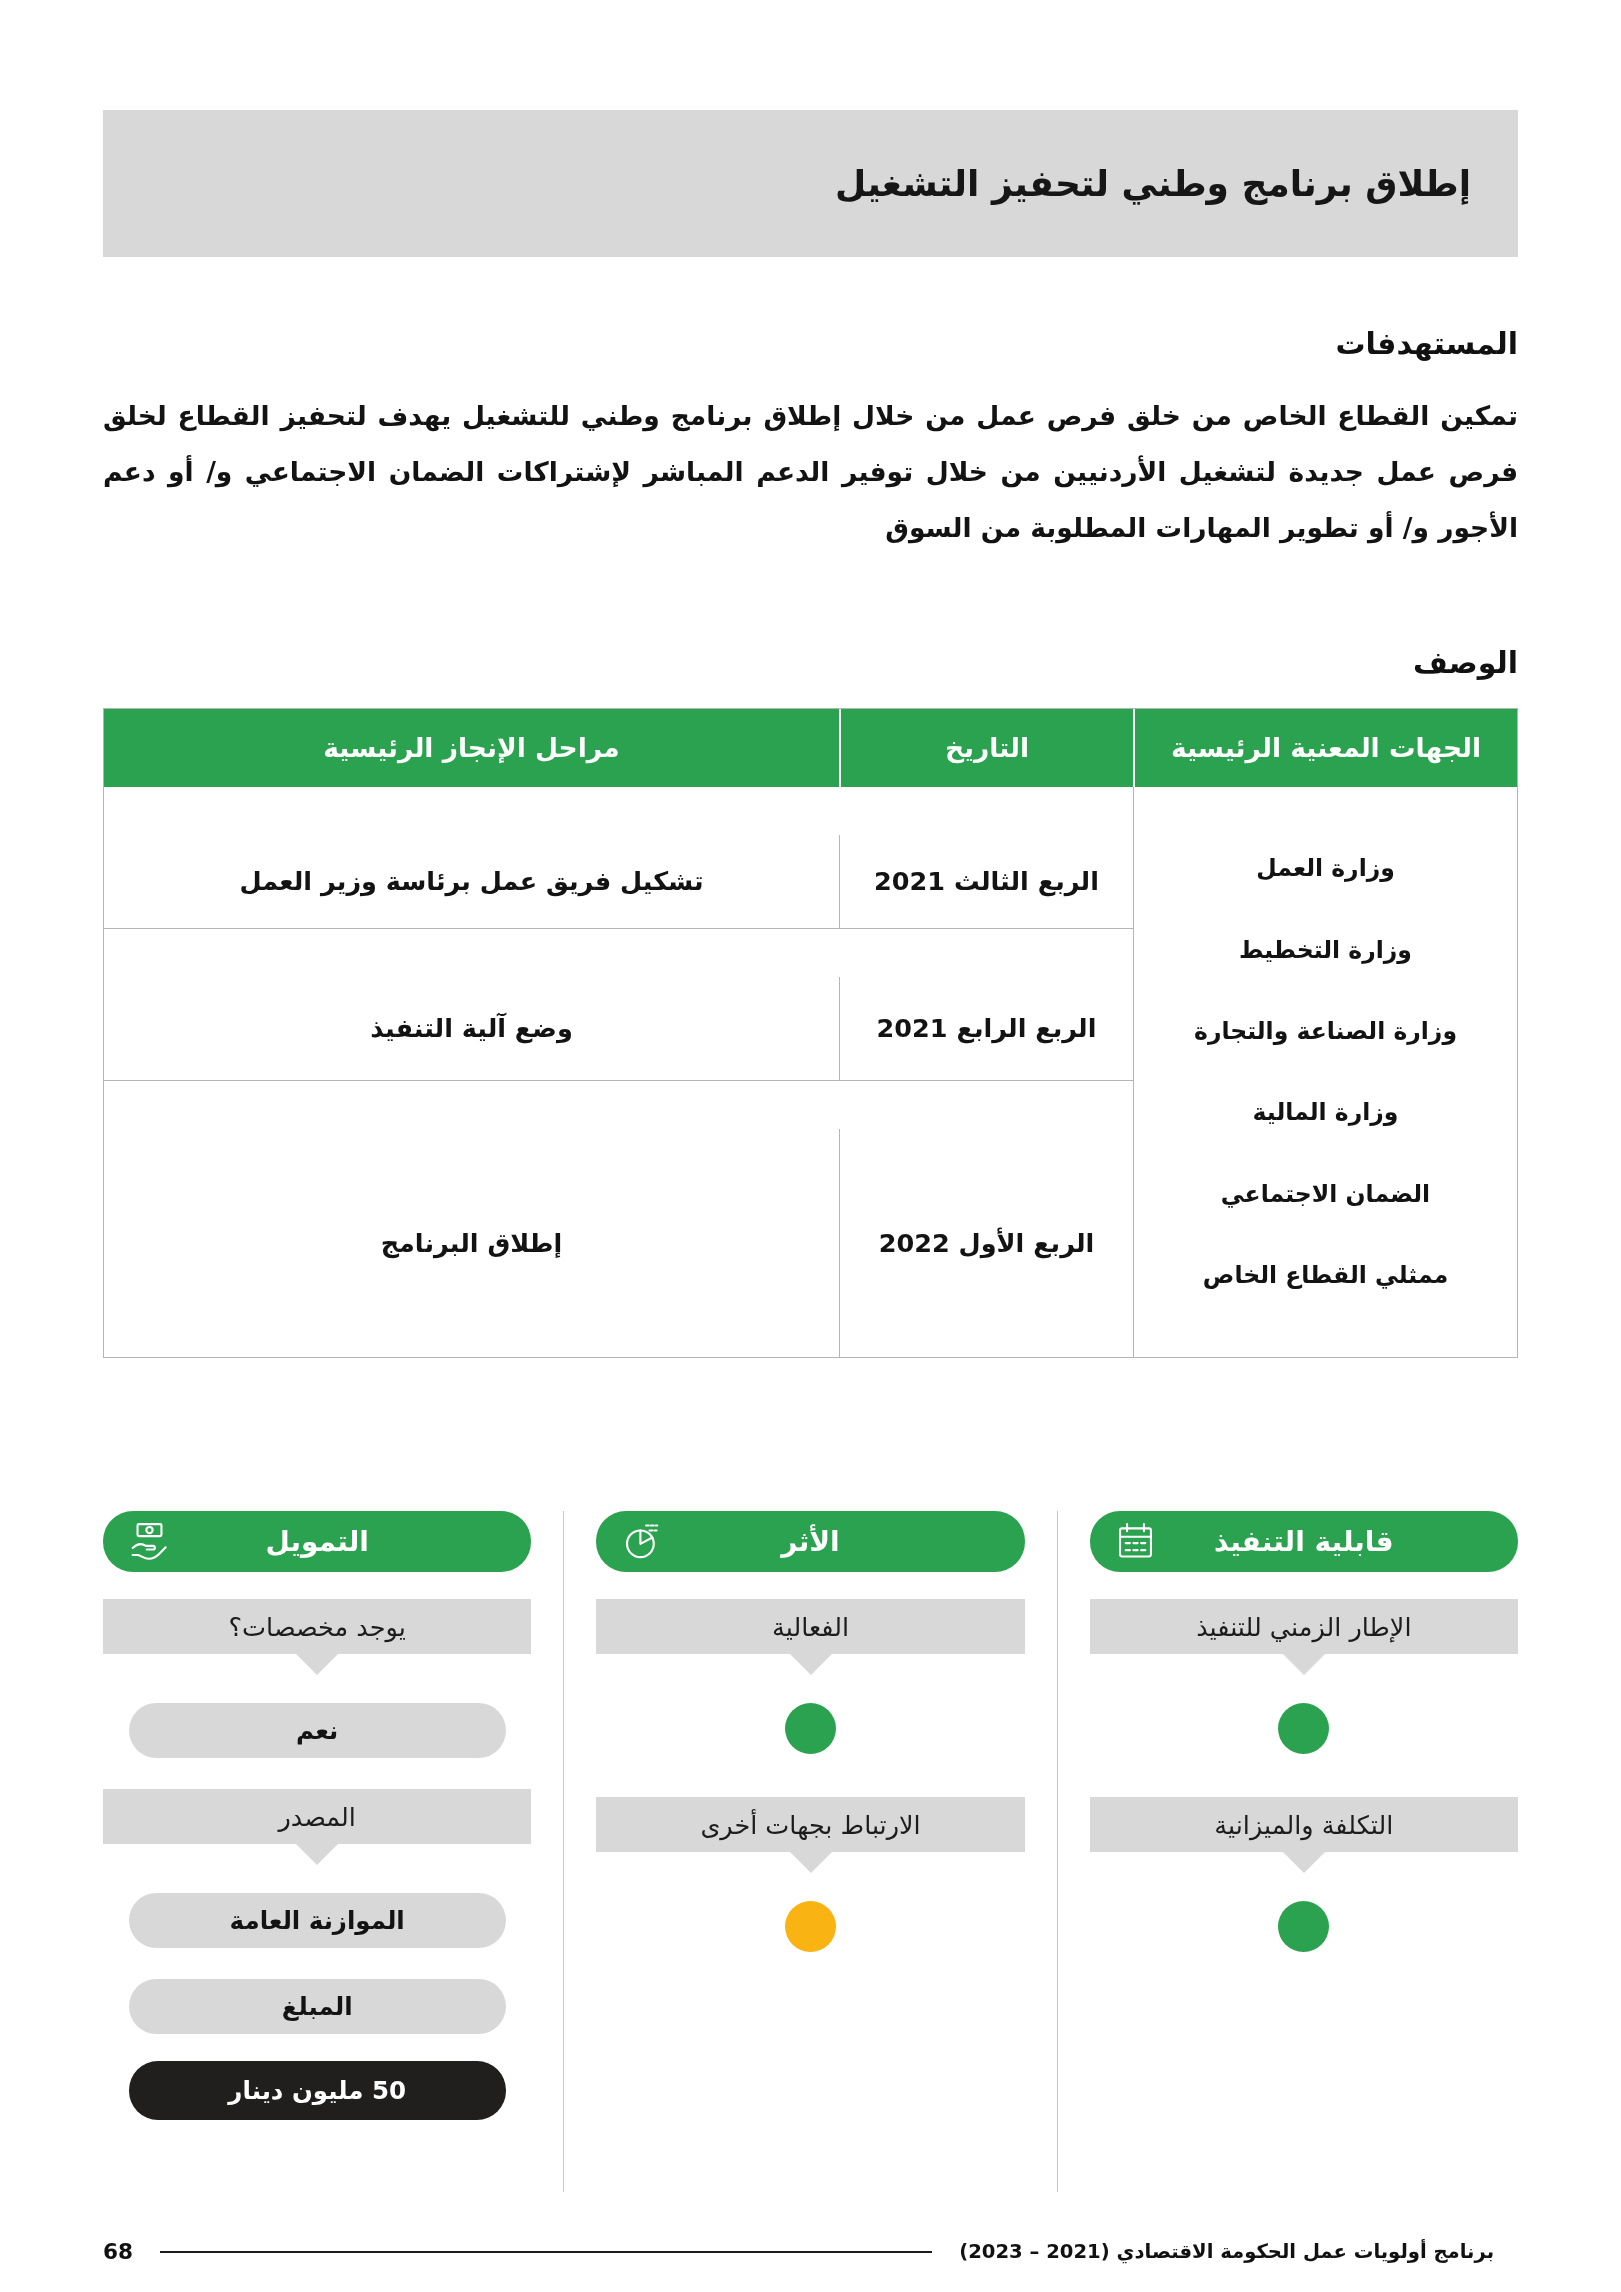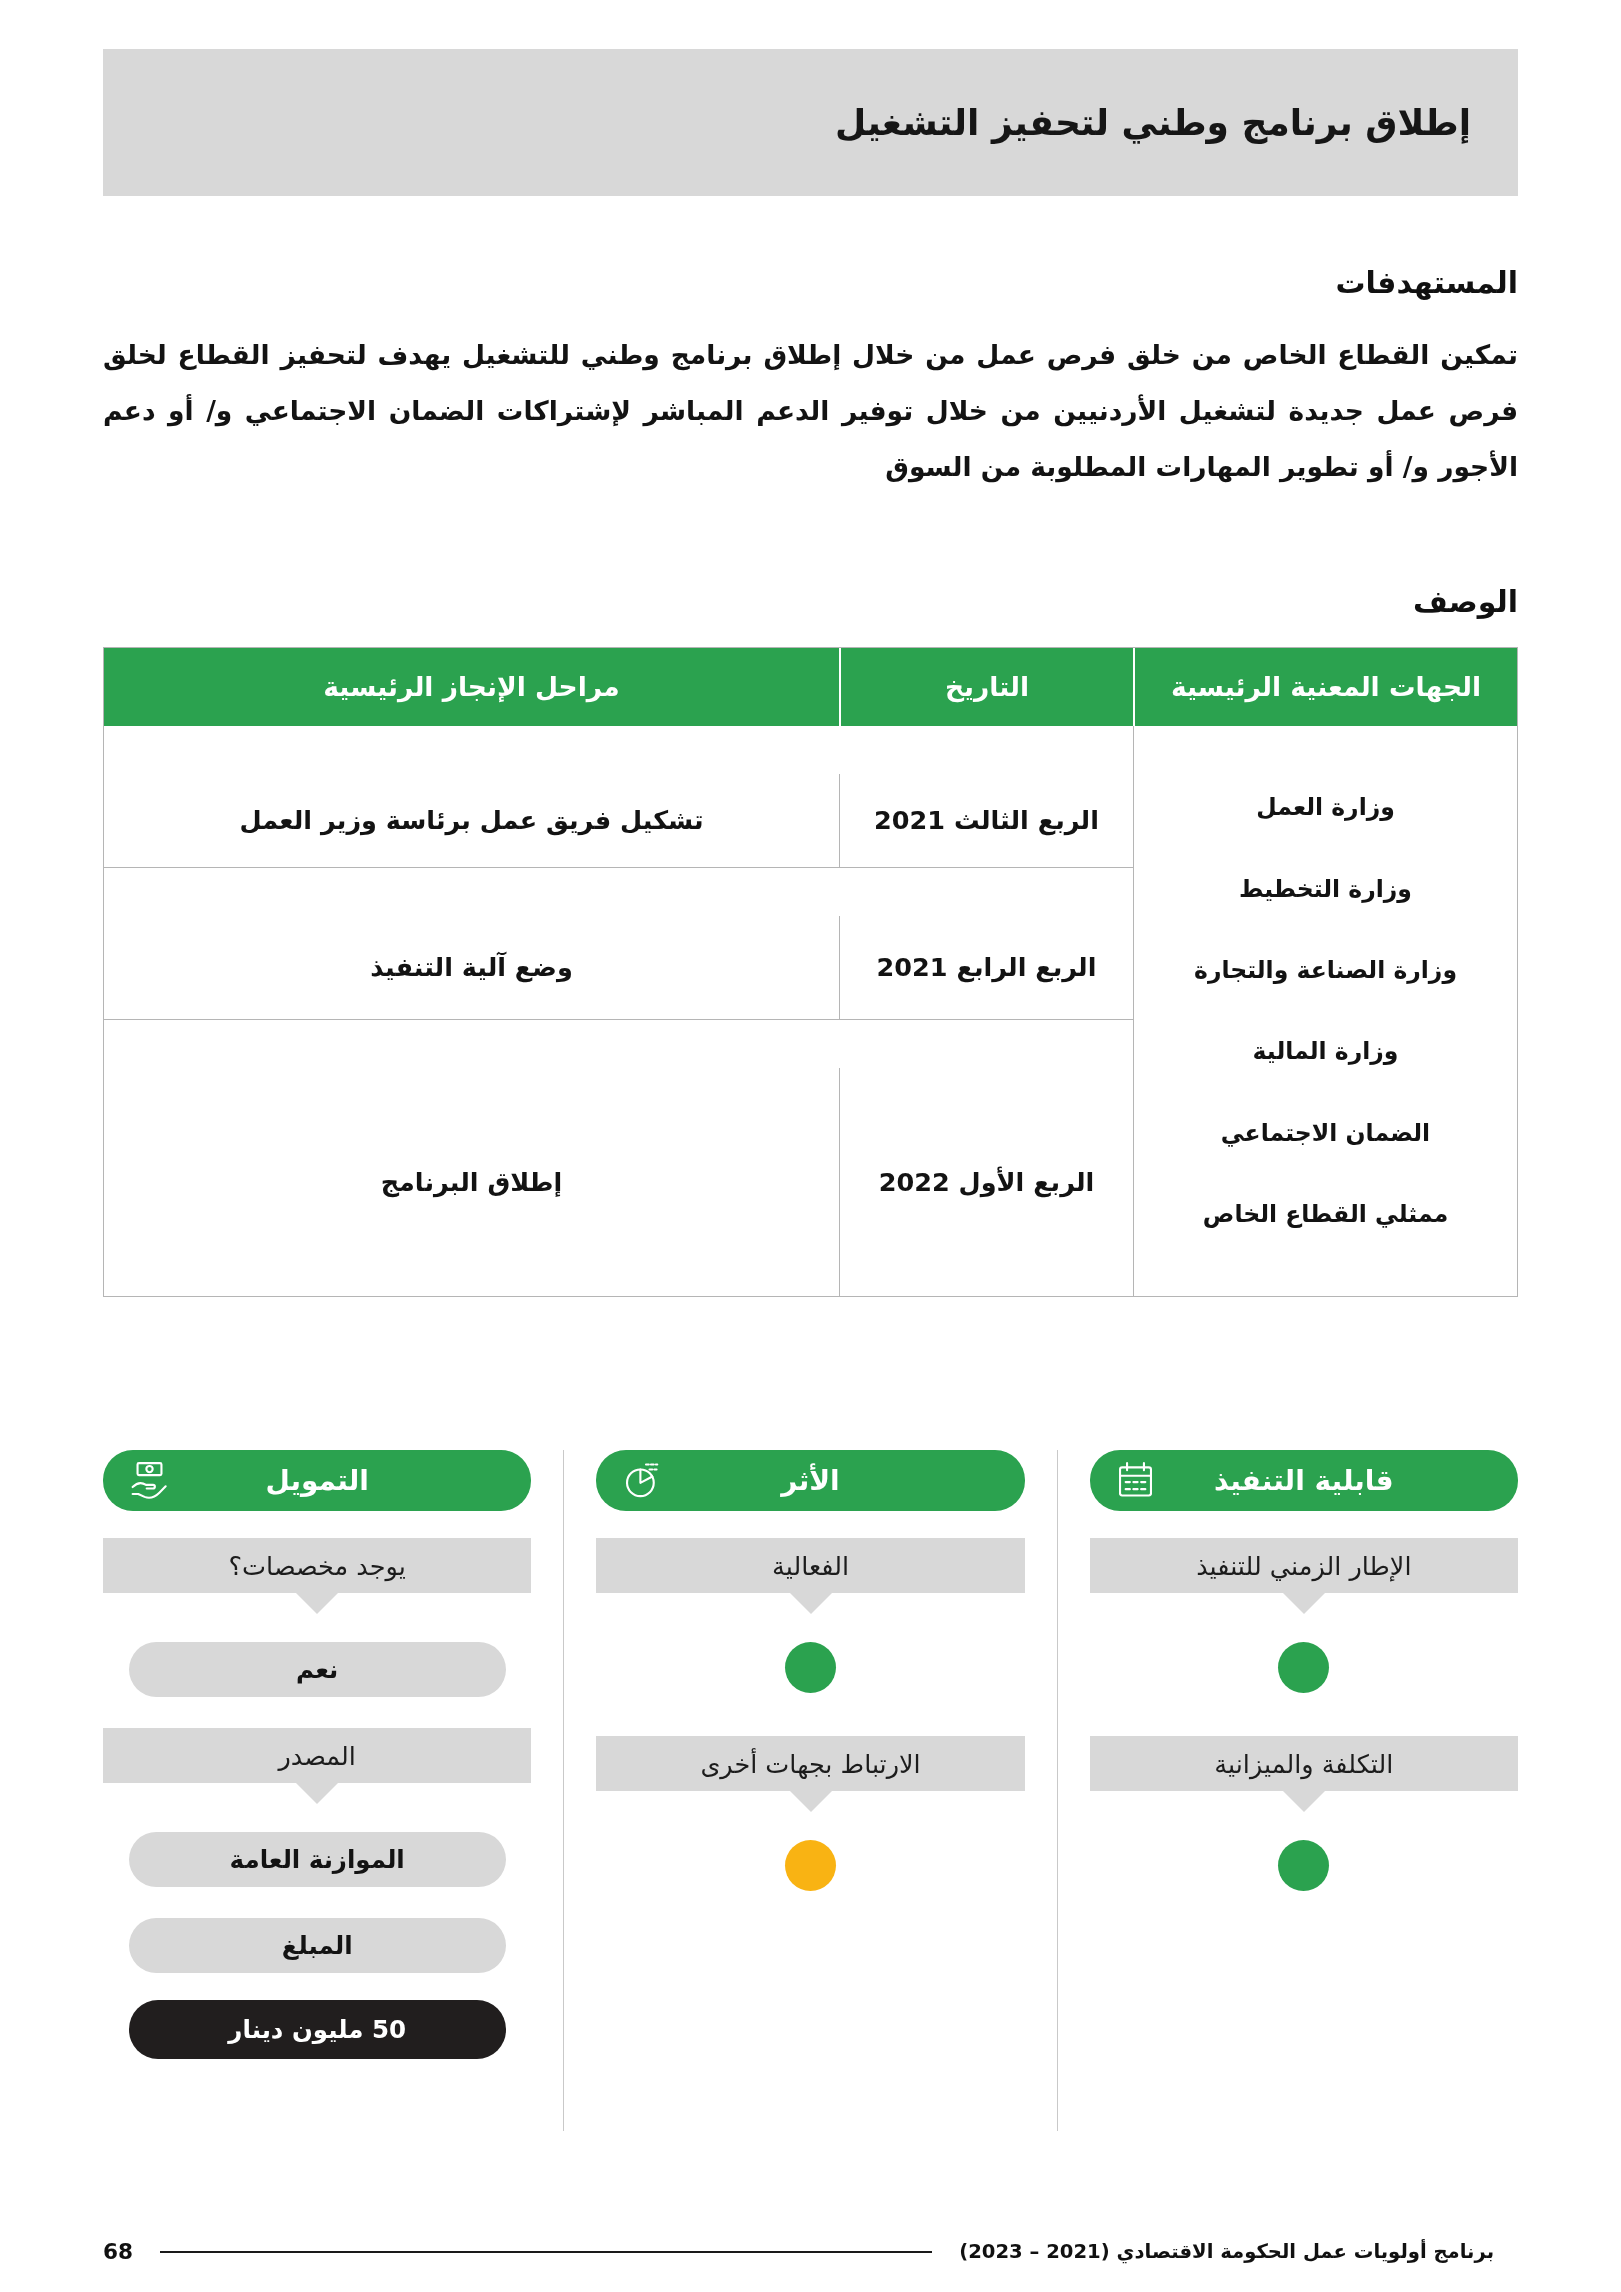--- a/index.html
+++ b/index.html
@@ -6,21 +6,21 @@
   html, body { background: #ffffff; }
   body { font-family: "DejaVu Sans", sans-serif; color: #1a1a1a; }
 
   .page {
     position: relative;
     width: 1621px;
     height: 2293px;
     margin: 0 auto;
     background: #ffffff;
     direction: rtl;
-    padding: 49px 103px 0 103px;
+    padding: 110px 103px 0 103px;
     overflow: hidden;
   }
 
   
   .title-box {
     background: var(--gray, #d8d8d8);
     height: 147px;
     display: flex;
     align-items: center;
     padding: 0 47px;

